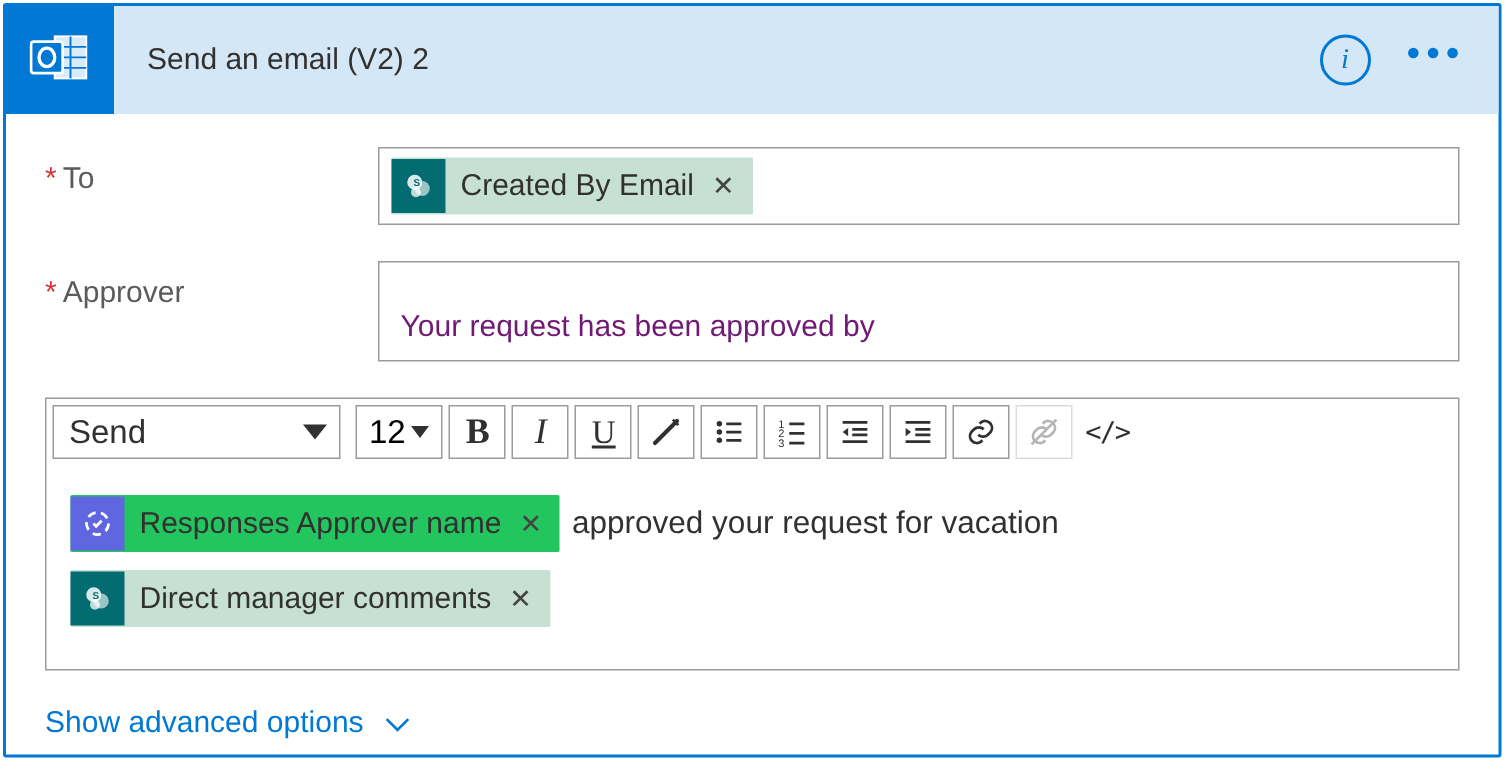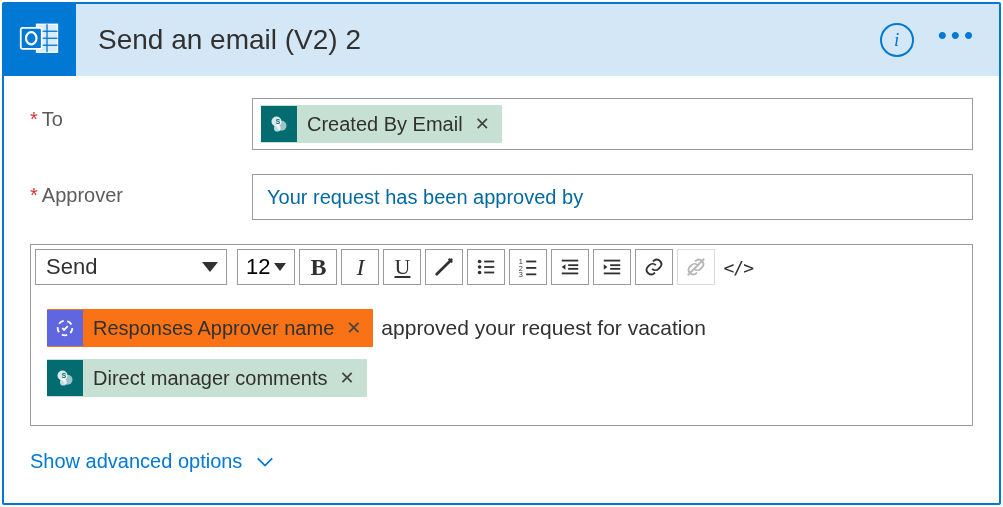--- a/index.html
+++ b/index.html
@@ -31,21 +31,21 @@
     .header-icon {
       width: 72px;
       height: 72px;
       background: #0078d4;
       display: flex;
       align-items: center;
       justify-content: center;
       flex-shrink: 0;
     }
     .header-title {
-      font-size: 28px;
+      font-size: 20px;
       color: #323130;
       font-weight: 400;
       margin-left: 22px;
       flex: 1;
     }
     .header-info {
       width: 34px;
       height: 34px;
       border: 2px solid #0078d4;
       border-radius: 50%;
@@ -95,35 +95,36 @@
       align-items: center;
       flex-wrap: wrap;
       gap: 6px;
       font-size: 20px;
       color: #323130;
     }
     .field-text {
       border: none;
       outline: none;
       font-size: 20px;
-      color: #0369a1;
+      color: #701a75;
       width: 100%;
       padding: 4px 6px;
+      margin-top: 22px;
     }
     .token {
       display: inline-flex;
       align-items: center;
       height: 38px;
       padding: 0 10px 0 0;
       font-size: 20px;
       color: #323130;
       border-radius: 1px;
     }
     .token.sharepoint { background: #C7E0D4; }
-    .token.approvals { background: #f97316; }
+    .token.approvals { background: #22c55e; }
     .token-icon {
       width: 36px;
       height: 36px;
       display: flex;
       align-items: center;
       justify-content: center;
       margin-right: 10px;
       flex-shrink: 0;
     }
     .token-icon.sp { background: #036C70; }

